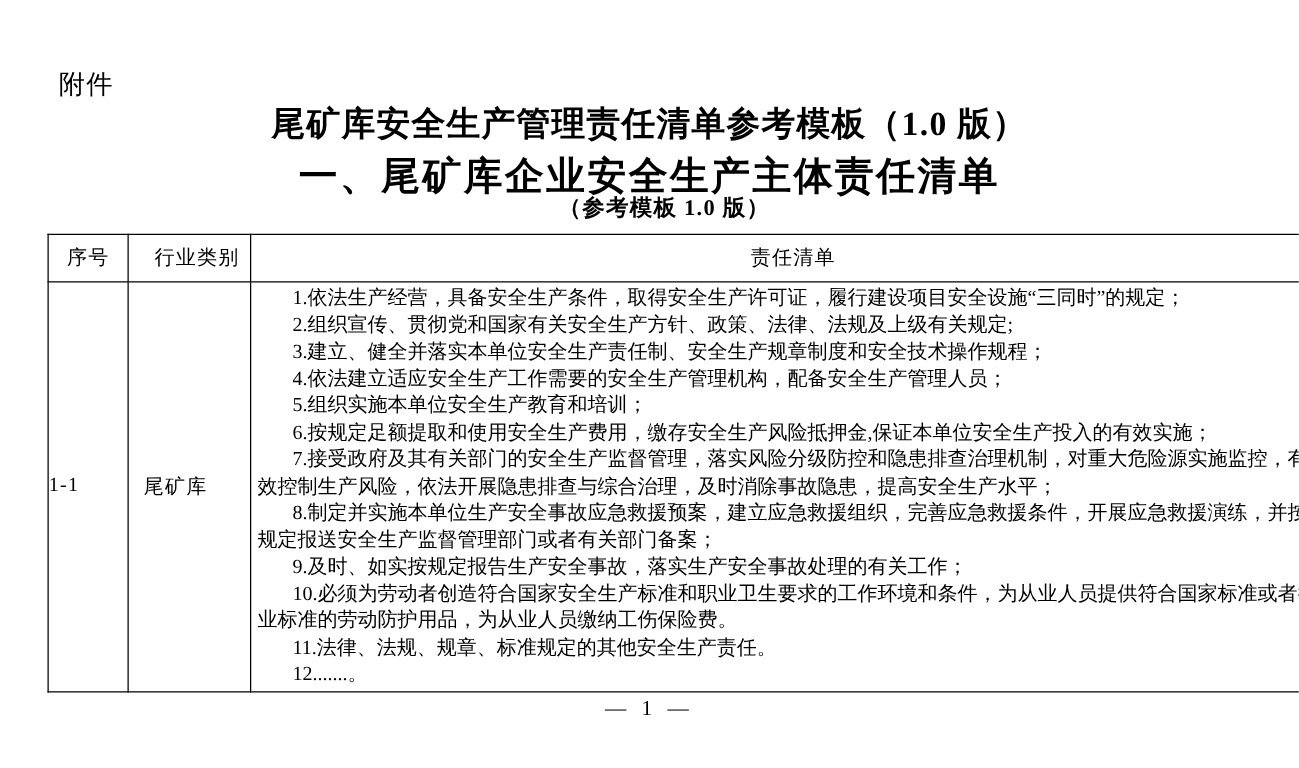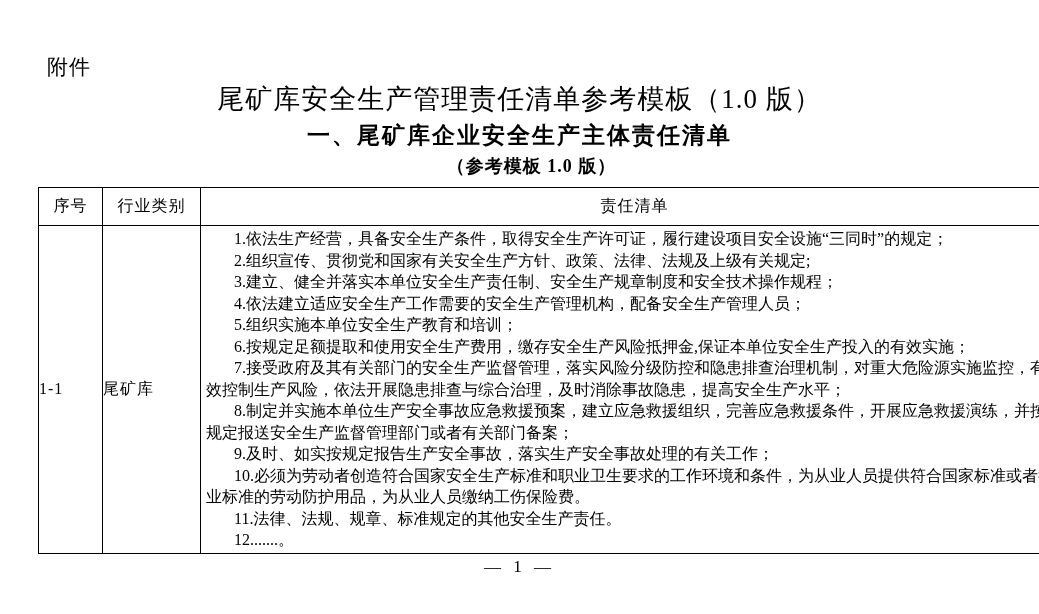--- a/index.html
+++ b/index.html
@@ -16,30 +16,30 @@
     left: 47px; top: 53px;
     font-size: 21px;
     letter-spacing: 1px;
   }
   .doc-title {
     position: absolute;
     left: 0; top: 81px;
     width: 100%;
     text-align: center;
     font-size: 27px;
-    font-weight: normal;
+    font-weight: bold;
     letter-spacing: 1px;
     white-space: nowrap;
   }
   .section-title {
     position: absolute;
     left: 0; top: 120px;
     width: 100%;
     text-align: center;
-    font-size: 23px;
+    font-size: 31px;
     font-weight: bold;
     letter-spacing: 2px;
     white-space: nowrap;
   }
   .section-subtitle {
     position: absolute;
     left: 0; top: 154px;
     width: 100%;
     text-align: center;
     font-size: 18px;
@@ -55,21 +55,21 @@
     border-collapse: collapse;
     table-layout: fixed;
   }
   table.resp-table th,
   table.resp-table td {
     border: 1.5px solid #000000;
     font-weight: normal;
     font-size: 16px;
   }
   th.col-index, td.col-index { width: 64px; margin-left: 45px; }
-  th.col-category, td.col-category { width: 98px; }
+  th.col-category, td.col-category { width: 98px; padding-left: 12px; }
   th.col-items, td.col-items { width: 868px; }
   table.resp-table thead th {
     height: 38px;
     text-align: center;
     vertical-align: middle;
     letter-spacing: 1px;
   }
   td.col-index, td.col-category {
     text-align: left;
     vertical-align: middle;

